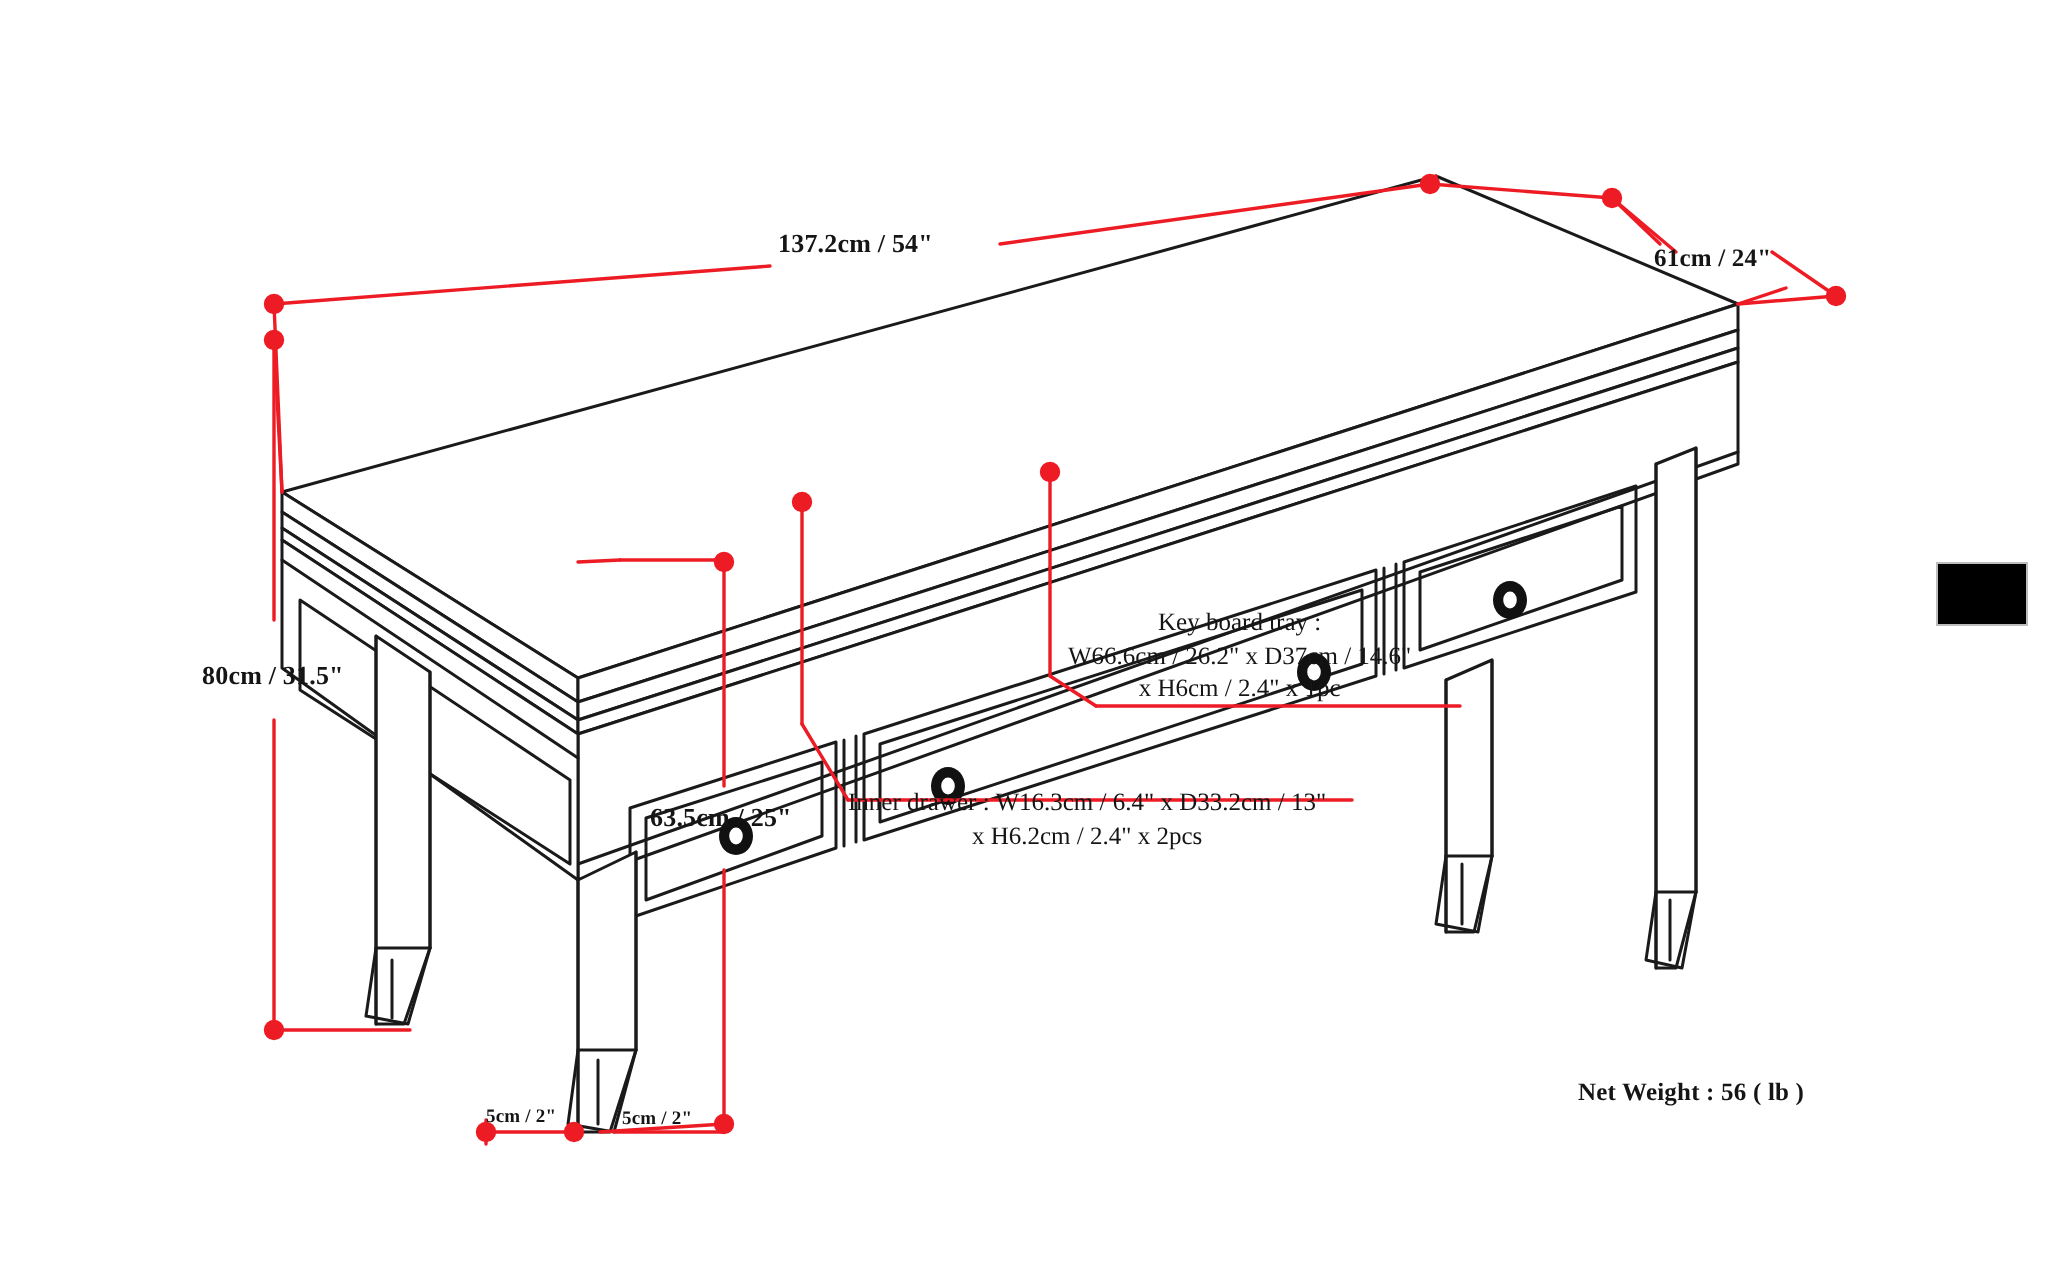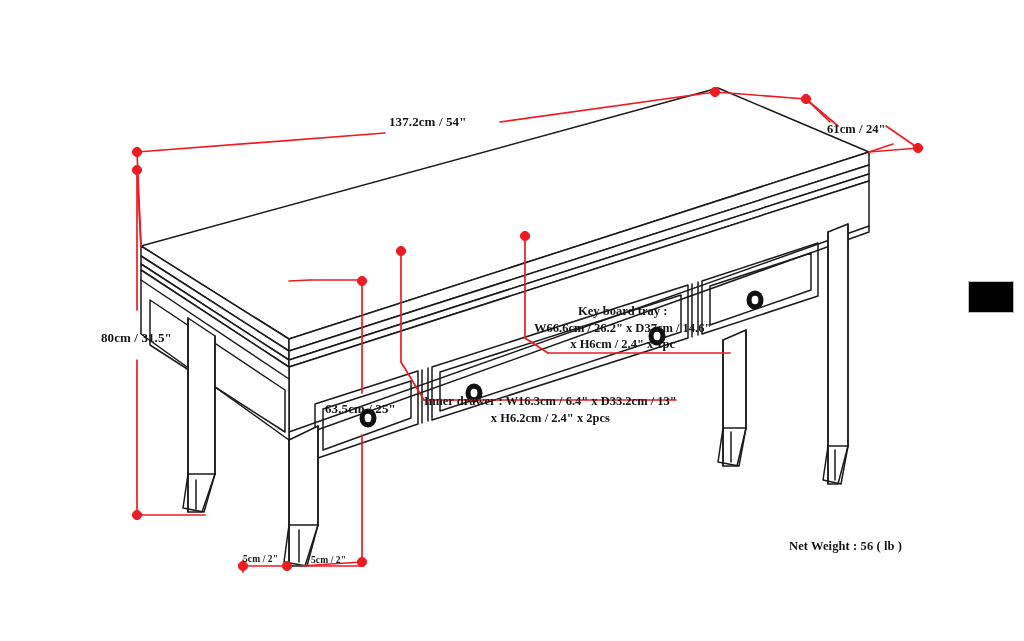--- a/index.html
+++ b/index.html
@@ -15,21 +15,21 @@
     font-family:"Liberation Serif","DejaVu Serif",serif;
     font-weight:bold;
     color:#151515;
     white-space:nowrap;
     line-height:1.25;
     letter-spacing:0.1px;
   }
   .callout{
     position:absolute;
     font-family:"Liberation Serif","DejaVu Serif",serif;
-    font-weight:bold;
+    font-weight:normal;
     color:#151515;
     line-height:1.32;
     text-align:center;
     white-space:nowrap;
   }
   .swatch{
     position:absolute;
     border:1px solid #bdbdbd;
     background:#000000;
   }

